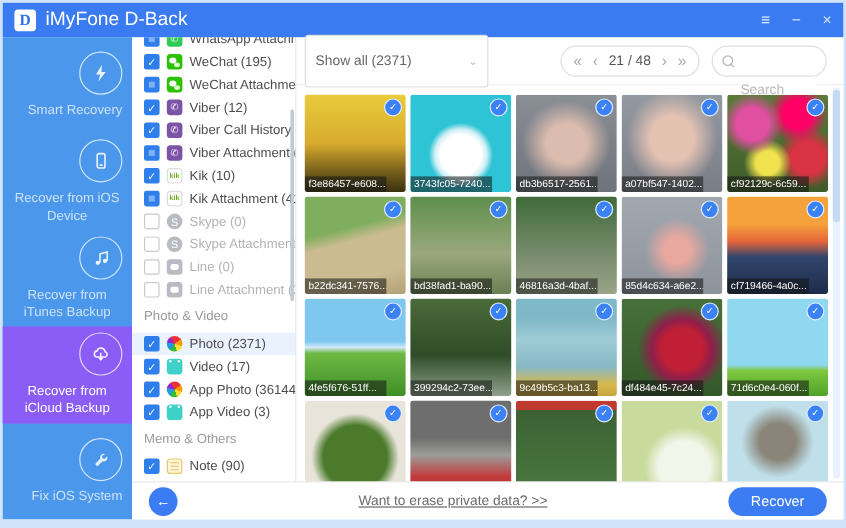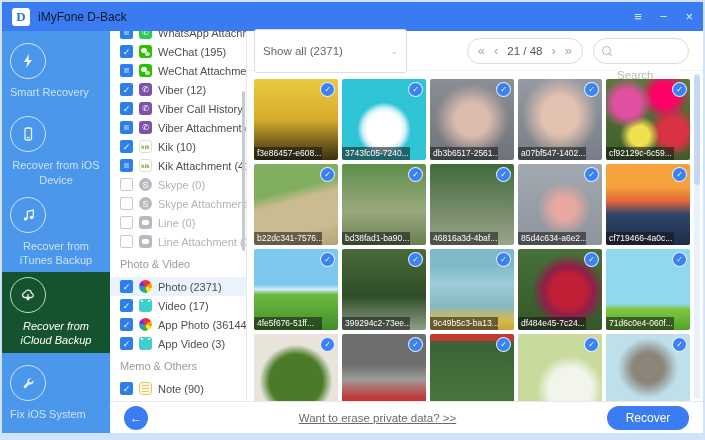--- a/index.html
+++ b/index.html
@@ -4,30 +4,30 @@
 <style>
   * { margin:0; padding:0; box-sizing:border-box; }
   html,body { width:705px; height:440px; font-family:"Liberation Sans", sans-serif; }
   .frame { width:705px; height:440px; background:#cfe3fa; padding:2px 2px 7px 2px; }
   .window { width:100%; height:100%; background:#fff; display:flex; flex-direction:column; overflow:hidden; }
 
   
   .titlebar { height:29px; background:#3a7bf2; display:flex; align-items:center; padding:0 10px; flex:0 0 29px; }
   .logo { width:18px; height:18px; background:#fff; border-radius:3px; display:flex; align-items:center; justify-content:center;
           color:#2f6fe0; font-family:"Liberation Serif", serif; font-weight:bold; font-size:13px; margin-right:8px; }
-  .apptitle { color:#0f172a; font-size:12px; }
+  .apptitle { color:#ffffff; font-size:16px; }
   .wincontrols { margin-left:auto; display:flex; align-items:center; gap:18px; color:#d9e7fc; font-size:13px; }
   .wincontrols span { cursor:pointer; line-height:1; }
 
   
   .bodyrow { flex:1; display:flex; min-height:0; }
   .sidebar { width:108px; background:#4b97ec; flex:0 0 108px; display:flex; flex-direction:column; }
-  .side-item { flex:1; display:flex; flex-direction:column; align-items:flex-start; justify-content:center; gap:6px; cursor:pointer;
+  .side-item { flex:1; display:flex; flex-direction:column; align-items:flex-end; justify-content:center; gap:6px; cursor:pointer;
                color:rgba(255,255,255,0.72); font-size:11px; text-align:center; padding:4px 8px; line-height:1.3; }
-  .side-item.active { background:#14532d; color:#fff;font-style:italic; }
+  .side-item.active { background:#8b5cf6; color:#fff; }
   .side-icon { width:36px; height:36px; border:1px solid rgba(255,255,255,0.75); border-radius:50%;
                display:flex; align-items:center; justify-content:center; }
   .side-icon svg { width:20px; height:20px; stroke:rgba(255,255,255,0.9); fill:none; stroke-width:1.3; }
 
   
   .contentcol { flex:1; display:flex; flex-direction:column; min-width:0; }
   .upper { flex:1; display:flex; min-height:0; }
 
   
   .checklist { width:137px; flex:0 0 137px; border-right:1px solid #e8e8e8; overflow:hidden; position:relative; padding-top:0; }

